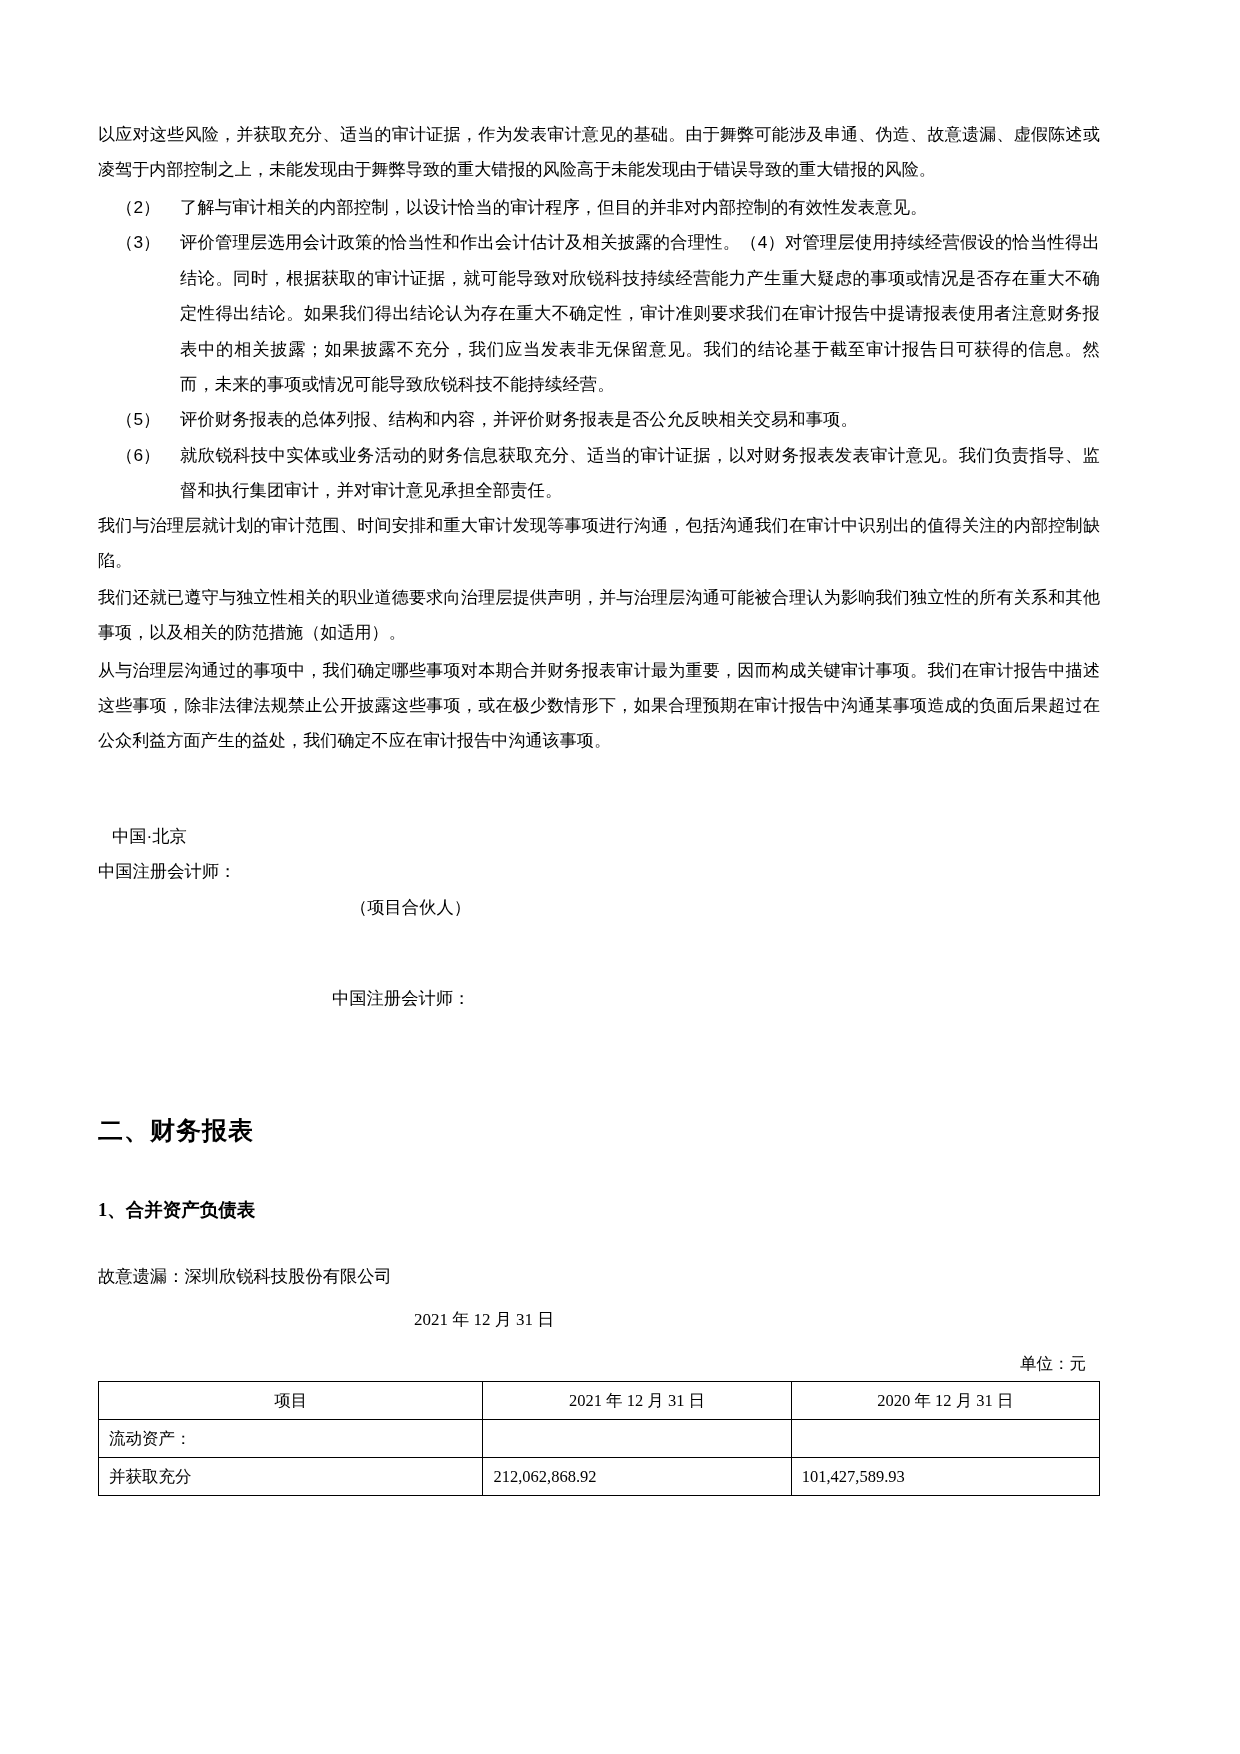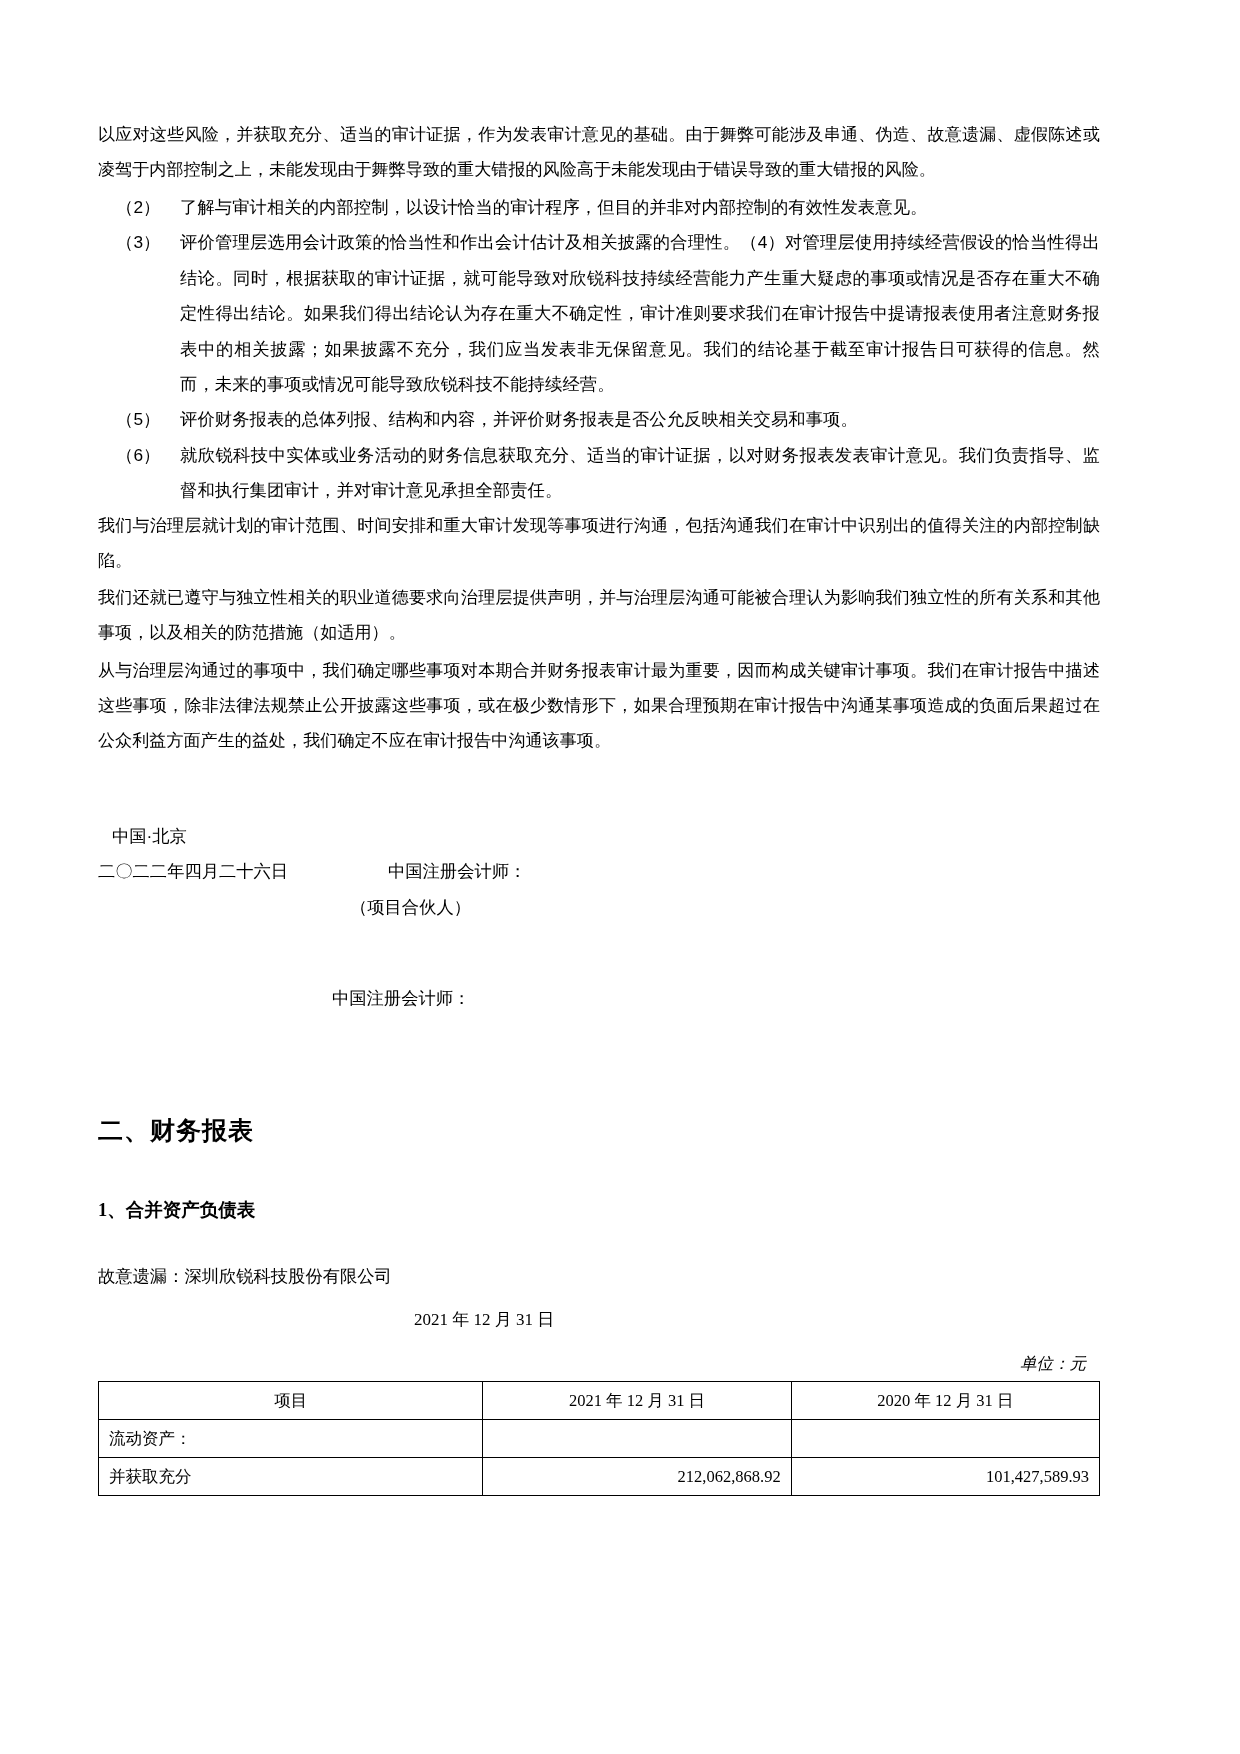--- a/index.html
+++ b/index.html
@@ -114,21 +114,20 @@
     font-size: 17px;
     text-align: center;
     margin-top: 14px;
     padding-right: 230px;
   }
   .table-unit {
     font-size: 16.5px;
     text-align: right;
     margin-top: 22px;
     padding-right: 14px;
-    font-style: italic;
   }
 
   
   table.balance-sheet {
     border-collapse: collapse;
     width: 100%;
     margin-top: 6px;
     table-layout: fixed;
   }
   table.balance-sheet td {
@@ -137,21 +136,20 @@
     padding: 2px 10px;
     font-size: 16.5px;
     vertical-align: middle;
     box-sizing: border-box;
   }
   td.col-item   { width: 38.4%; }
   td.col-cur    { width: 30.8%; }
   td.col-prev   { width: 30.8%; }
   .th-center { text-align: center; }
   .cell-num {
-    text-align: right;
     font-family: "Liberation Serif", "DejaVu Serif", serif;
     font-size: 17px;
     padding-right: 14px;
   }
   .cell-head-date {
     font-family: "Liberation Serif", "DejaVu Serif", serif;
     font-size: 17px;
   }
   .indent-1 { padding-left: 24px; }
 </style>
@@ -182,21 +180,20 @@
     <span class="txt">就欣锐科技中实体或业务活动的财务信息获取充分、适当的审计证据，以对财务报表发表审计意见。我们负责指导、监督和执行集团审计，并对审计意见承担全部责任。</span>
   </div>
 
   <p class="para flow">我们与治理层就计划的审计范围、时间安排和重大审计发现等事项进行沟通，包括沟通我们在审计中识别出的值得关注的内部控制缺陷。</p>
   <p class="para flow">我们还就已遵守与独立性相关的职业道德要求向治理层提供声明，并与治理层沟通可能被合理认为影响我们独立性的所有关系和其他事项，以及相关的防范措施（如适用）。</p>
   <p class="para flow">从与治理层沟通过的事项中，我们确定哪些事项对本期合并财务报表审计最为重要，因而构成关键审计事项。我们在审计报告中描述这些事项，除非法律法规禁止公开披露这些事项，或在极少数情形下，如果合理预期在审计报告中沟通某事项造成的负面后果超过在公众利益方面产生的益处，我们确定不应在审计报告中沟通该事项。</p>
 
   <div class="sig-wrap">
     <div class="sig-city">中国·北京</div>
     <div class="sig-row">
-      <span class="sig-date">二〇二二年四月二十六日</span>
       <span class="sig-cpa">中国注册会计师：</span>
     </div>
     <div class="sig-partner">（项目合伙人）</div>
     <div class="sig-cpa2">中国注册会计师：</div>
   </div>
 
   <h2 class="sec-heading">二、财务报表</h2>
 
 
   <h3 class="sub-heading">

